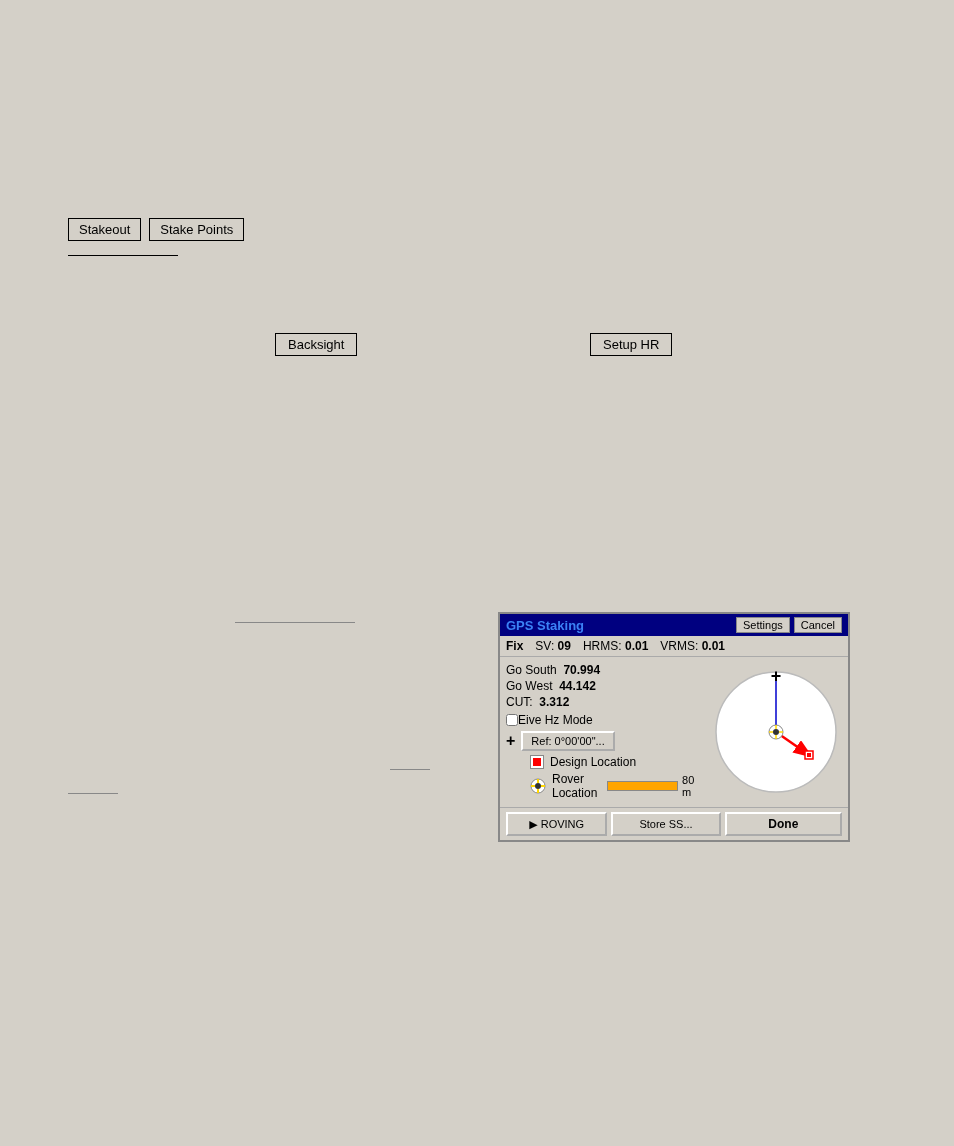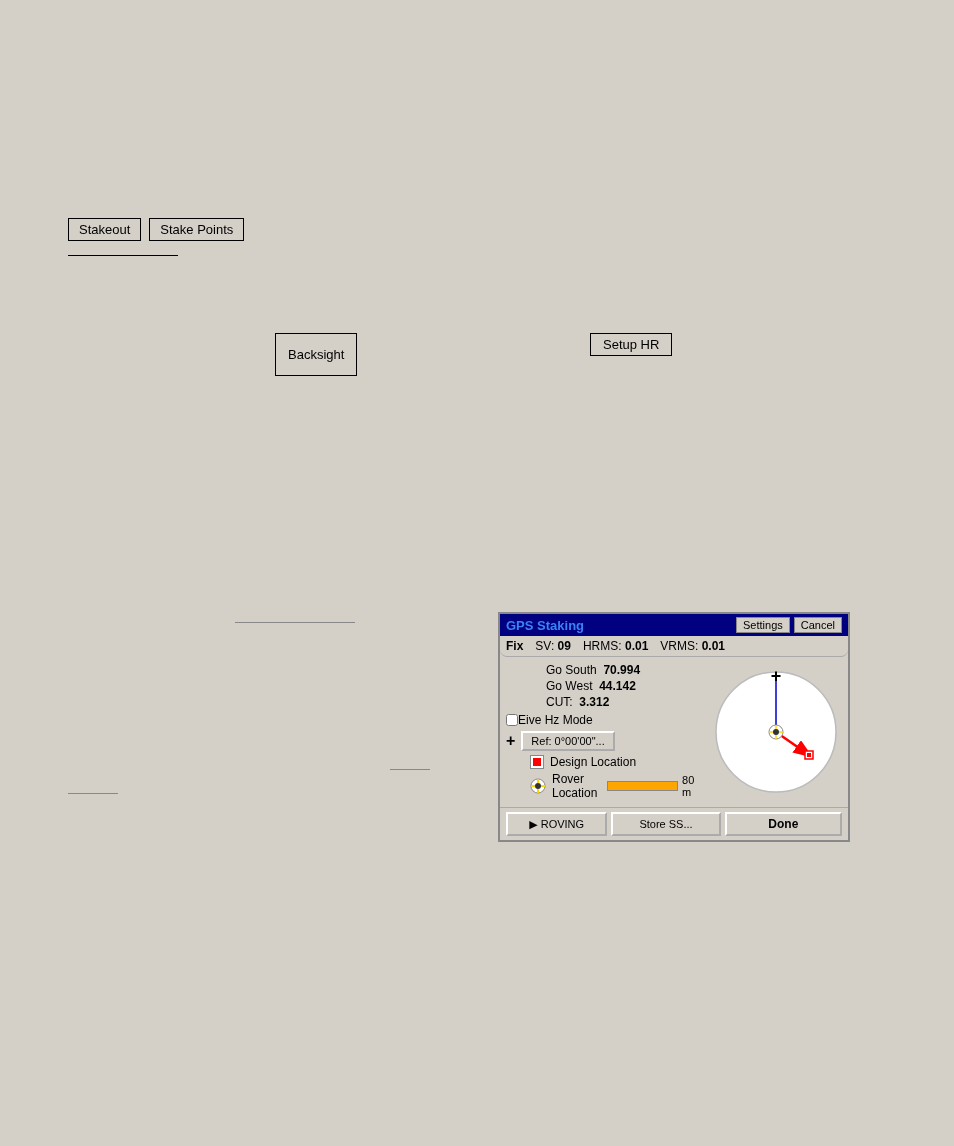--- a/index.html
+++ b/index.html
@@ -38,21 +38,21 @@
       border-top: 1px solid #000;
     }
 
     
     .mid-btn-backsight {
       position: absolute;
       top: 333px;
       left: 275px;
       border: 1px solid #000;
       background: #d4d0c8;
-      padding: 13px 12px;
+      padding: 3px 12px;
       font-size: 13px;
       cursor: pointer;
     }
     .mid-btn-setuphr {
       position: absolute;
       top: 333px;
       left: 590px;
       border: 1px solid #000;
       background: #d4d0c8;
       padding: 3px 12px;
@@ -122,21 +122,20 @@
     }
 
     
     .status-row {
       display: flex;
       align-items: flex-start;
       padding: 3px 6px;
       background: #d4d0c8;
       gap: 12px;
       border-bottom: 1px solid #aaa;
-      border-radius: 7px;
     }
     .status-fix {
       font-weight: bold;
       font-size: 12px;
     }
     .status-item {
       font-size: 12px;
     }
     .status-val {
       font-weight: bold;
@@ -158,21 +157,20 @@
       justify-content: center;
       position: relative;
     }
 
     .info-row {
       margin: 2px 0;
       font-size: 12px;
     }
     .info-label {
       display: inline-block;
-      margin-left: 40px;
     }
     .info-val {
       font-weight: bold;
     }
 
     
     .checkbox-row {
       display: flex;
       align-items: center;
       margin: 4px 0;

